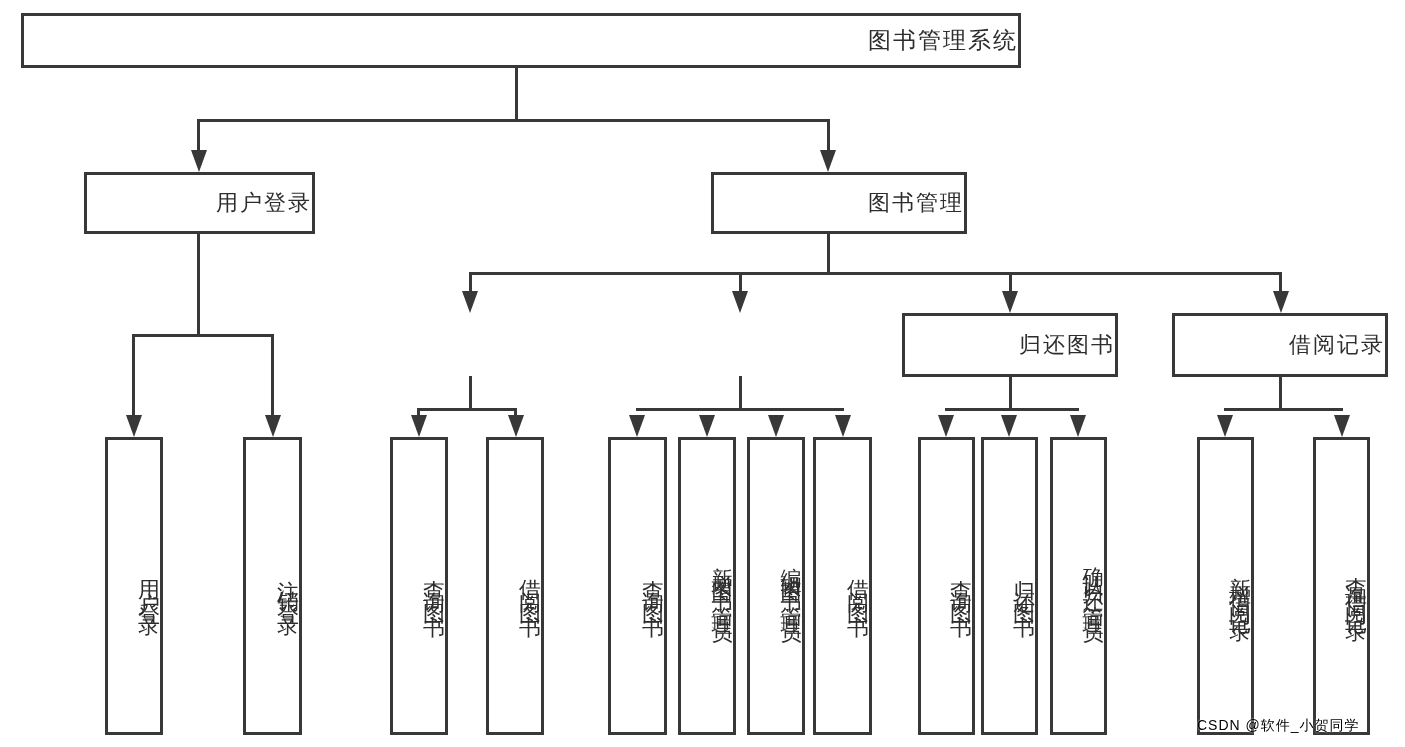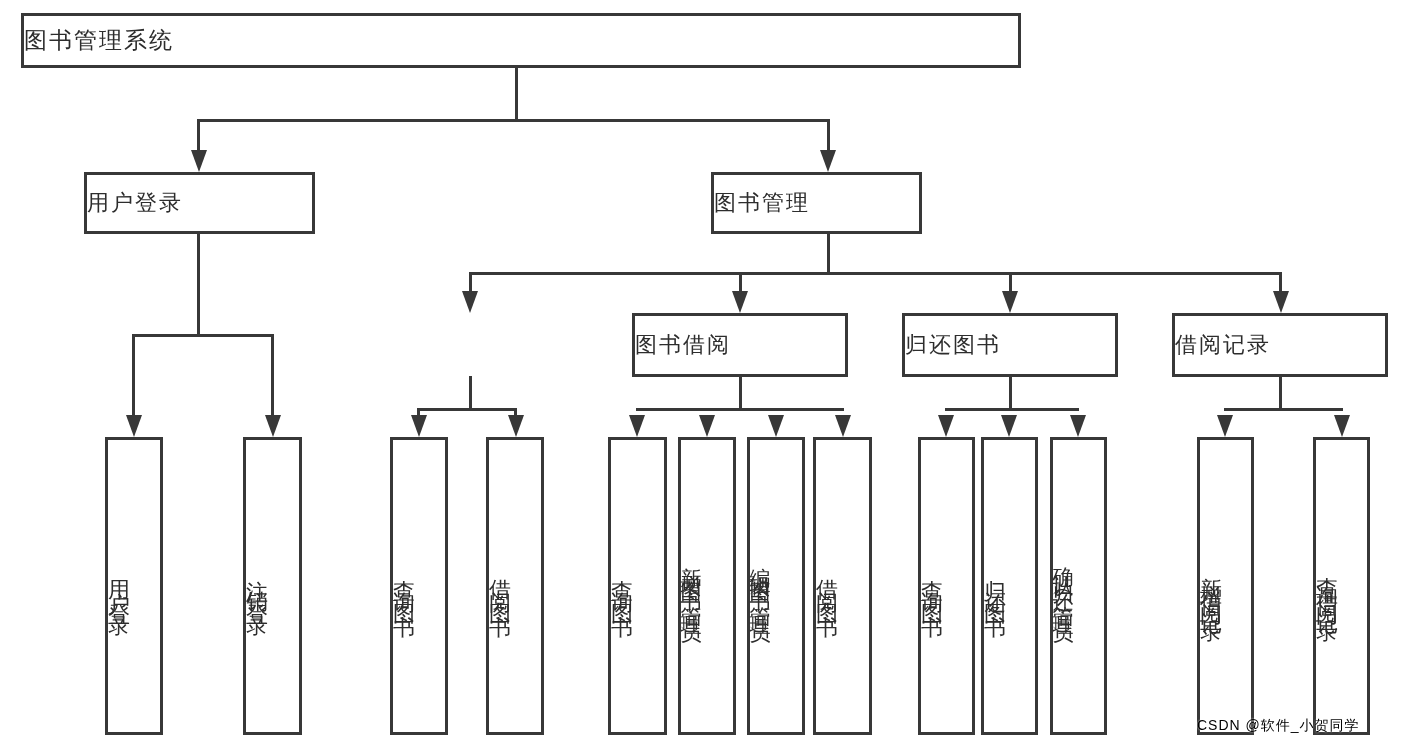--- a/index.html
+++ b/index.html
@@ -2,21 +2,21 @@
 <html><head>
 <meta charset="utf-8">
 <style>
   html,body{margin:0;padding:0;background:#ffffff;}
   .canvas{
     position:relative;width:1405px;height:747px;background:#ffffff;
     font-family:"Liberation Sans","DejaVu Sans",sans-serif;overflow:hidden;
   }
   .box{
     position:absolute;box-sizing:border-box;border:3px solid #383838;background:#ffffff;
-    display:flex;align-items:center;justify-content:flex-start;color:#2d2d2d;
+    display:flex;align-items:center;justify-content:flex-end;color:#2d2d2d;
   }
   .hlabel{font-size:22px;letter-spacing:2px;white-space:nowrap;}
   .rootlabel{font-size:23px;letter-spacing:2px;white-space:nowrap;}
   .vbox span{
     writing-mode:vertical-rl;text-orientation:mixed;font-size:22px;line-height:1;
     white-space:nowrap;
   }
   .v4 span{letter-spacing:12px;}
   .v6 span{letter-spacing:9px;}
   .v9 span{letter-spacing:8px;font-size:21px;}
@@ -88,27 +88,24 @@
   <div class="arr" style="left:1217px;top:415px;"></div>
   <div class="arr" style="left:1334px;top:415px;"></div>
 
   <div class="box" style="left:21px;top:13px;width:1000px;height:55px;">
     <span class="rootlabel">图书管理系统</span>
   </div>
 
   <div class="box" style="left:84px;top:172px;width:231px;height:62px;">
     <span class="hlabel">用户登录</span>
   </div>
-  <div class="box" style="left:711px;top:172px;width:211px;height:62px;">
+  <div class="box" style="left:711px;top:172px;width:256px;height:62px;">
     <span class="hlabel">图书管理</span>
   </div>
 
-  <div class="box" style="left:632px;top:313px;width:216px;height:64px;">
-    <span class="hlabel">图书借阅</span>
-  </div>
   <div class="box" style="left:902px;top:313px;width:216px;height:64px;">
     <span class="hlabel">归还图书</span>
   </div>
   <div class="box" style="left:1172px;top:313px;width:216px;height:64px;">
     <span class="hlabel">借阅记录</span>
   </div>
 
   <div class="box vbox v4" style="left:105px;top:437px;width:58px;height:298px;">
     <span>用户登录</span>
   </div>

